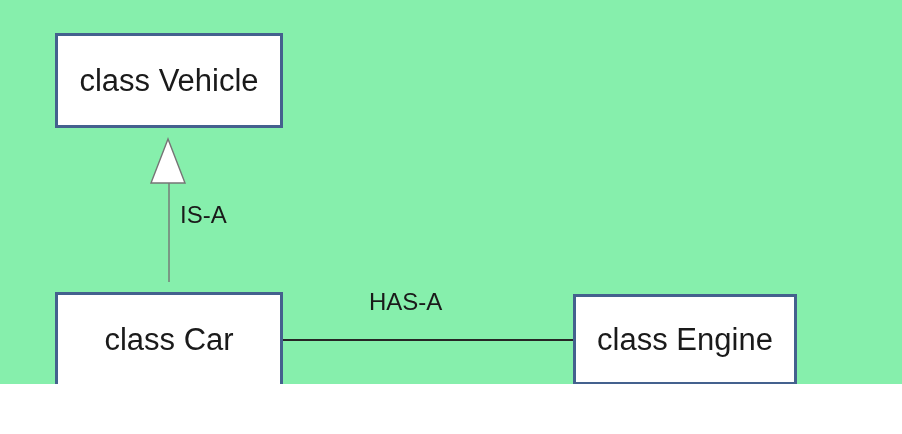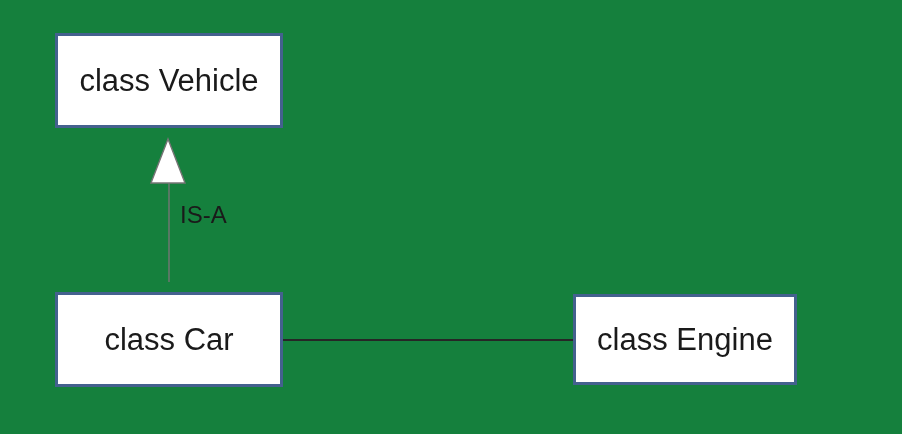--- a/index.html
+++ b/index.html
@@ -3,22 +3,22 @@
 <meta charset="utf-8">
 <style>
   html, body {
     margin: 0;
     padding: 0;
     background: #ffffff;
   }
   .canvas {
     position: relative;
     width: 902px;
-    height: 434px;
-    background: #15803d;
+    height: 384px;
+    background: #86efac;
     overflow: hidden;
     font-family: "Liberation Sans", sans-serif;
   }
   .edges {
     position: absolute;
     left: 0;
     top: 0;
     width: 902px;
     height: 434px;
   }
@@ -70,14 +70,15 @@
   <div class="node node-car">
     <span class="node-label">class Car</span>
   </div>
 
   <div class="node node-engine">
     <span class="node-label">class Engine</span>
   </div>
 
   <div class="edge-label edge-label-isa">IS-A</div>
 
+  <div class="edge-label edge-label-hasa">HAS-A</div>
 
 </div>
 
 </body></html>

